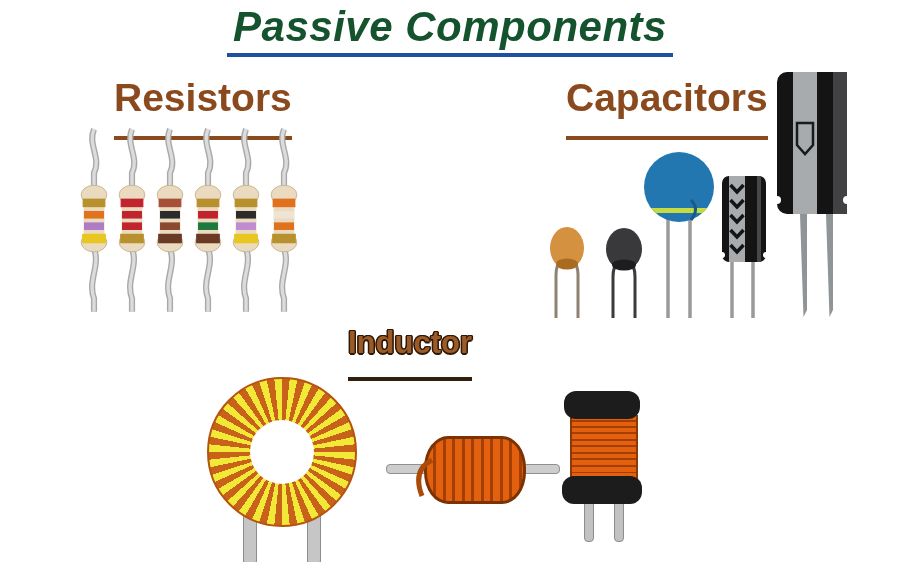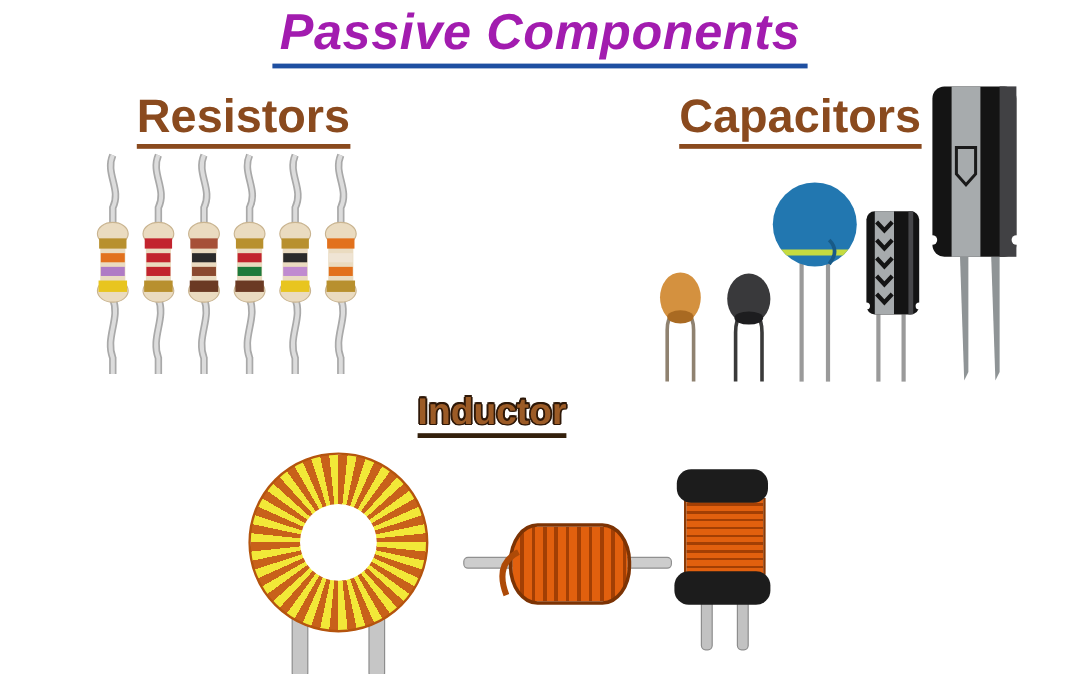--- a/index.html
+++ b/index.html
@@ -4,26 +4,26 @@
 <style>
   html,body{margin:0;padding:0;background:#ffffff;}
   #canvas{
     position:relative;width:900px;height:562px;background:#ffffff;
     overflow:hidden;font-family:"Liberation Sans", sans-serif;
   }
   
   .title-wrap{position:absolute;left:0;top:4px;width:900px;text-align:center;}
   .main-title{
     display:inline-block;font-size:42px;font-weight:bold;font-style:italic;
-    color:#a21caf;border-bottom:4px solid #1E4FA1;padding:0 6px 3px 6px;
+    color:#14532d;border-bottom:4px solid #1E4FA1;padding:0 6px 3px 6px;
     letter-spacing:.5px;line-height:1.1;
   }
   .section-heading{
     position:absolute;font-weight:bold;color:#8A4A1E;line-height:1.05;
-    border-bottom:4px solid #8A4A1E;padding-bottom:1px;
+    border-bottom:4px solid #8A4A1E;padding-bottom:17px;
   }
   #resistors-heading{left:114px;top:78px;font-size:39px;}
   #capacitors-heading{left:566px;top:78px;font-size:39px;}
   #inductor-heading{
     left:348px;top:327px;font-size:31px;color:#9C5B26;
     border-bottom:4px solid #33200C;
     text-shadow:-1.5px 0 #2E1808,1.5px 0 #2E1808,0 -1.5px #2E1808,0 1.5px #2E1808,
                 -1px -1px #2E1808,1px 1px #2E1808,-1px 1px #2E1808,1px -1px #2E1808;
     text-align:right;
   }

